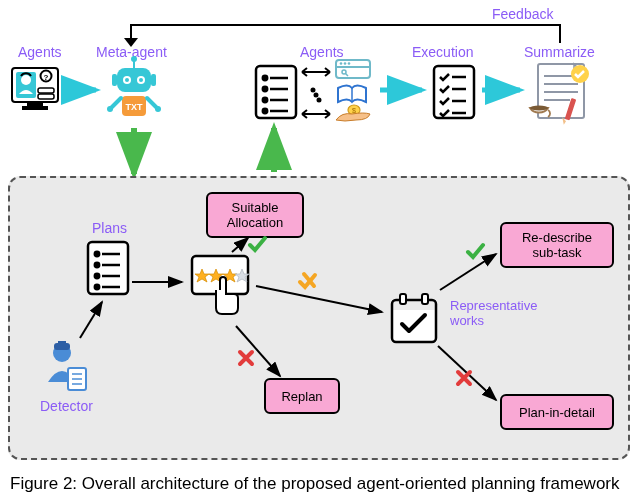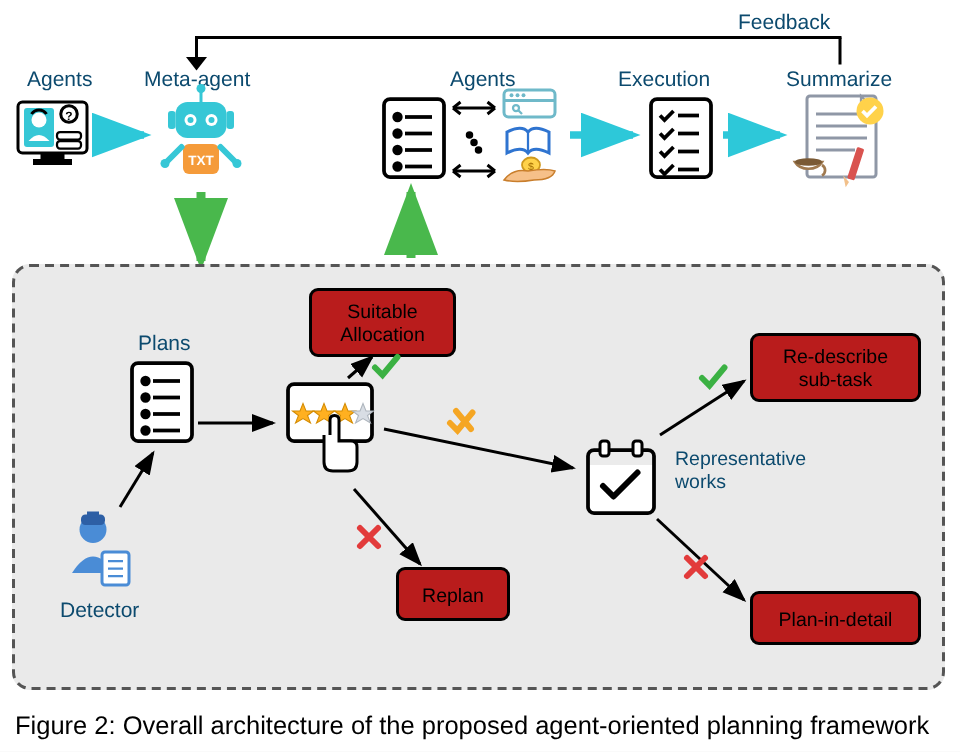--- a/index.html
+++ b/index.html
@@ -1,27 +1,27 @@
 <!DOCTYPE html>
 <html><head>
 <meta charset="utf-8">
 <style>
   html,body{margin:0;padding:0;background:#fff;font-family:Arial,Helvetica,sans-serif}
   .stage{position:relative;width:640px;height:501px;overflow:hidden}
-  .label{position:absolute;font-size:14px;color:#0c4a6e;white-space:nowrap}
+  .label{position:absolute;font-size:14px;color:#8b5cf6;white-space:nowrap}
   .caption{position:absolute;font-size:17px;color:#000}
   
   .fb-vert1{position:absolute;left:559px;top:25px;width:2px;height:18px;background:#000}
   .fb-horz{position:absolute;left:130px;top:24px;width:431px;height:2px;background:#000}
   .fb-vert2{position:absolute;left:130px;top:25px;width:2px;height:16px;background:#000}
   .fb-arrowhead{position:absolute;left:124px;top:38px;width:0;height:0;border-left:7px solid transparent;border-right:7px solid transparent;border-top:9px solid #000}
   
   svg{position:absolute;overflow:visible}
   
-  .smallbox{position:absolute;background:#b91c1c;border:2px solid #000;border-radius:6px;display:flex;align-items:center;justify-content:center;font-size:13px;text-align:center}
+  .smallbox{position:absolute;background:#f9a8d4;border:2px solid #000;border-radius:6px;display:flex;align-items:center;justify-content:center;font-size:13px;text-align:center}
   
   .dashed{position:absolute;left:8px;top:176px;width:618px;height:280px;border:2px dashed #555;border-radius:12px;background:#eaeaea}
 </style>
 </head>
 <body>
 
 <div class="stage">
 
   <div class="fb-vert1"></div>
   <div class="fb-horz"></div>

